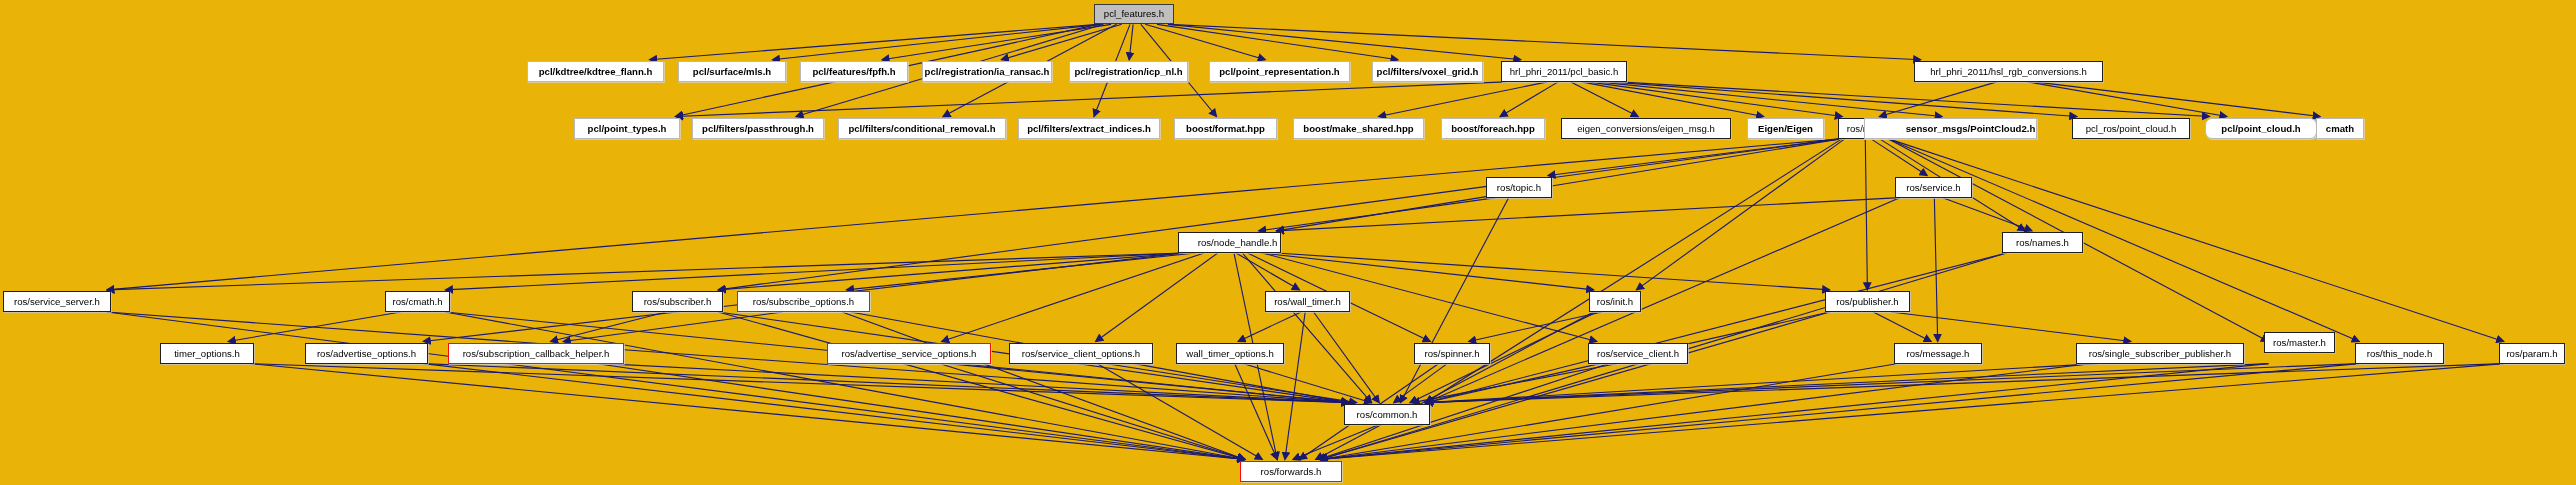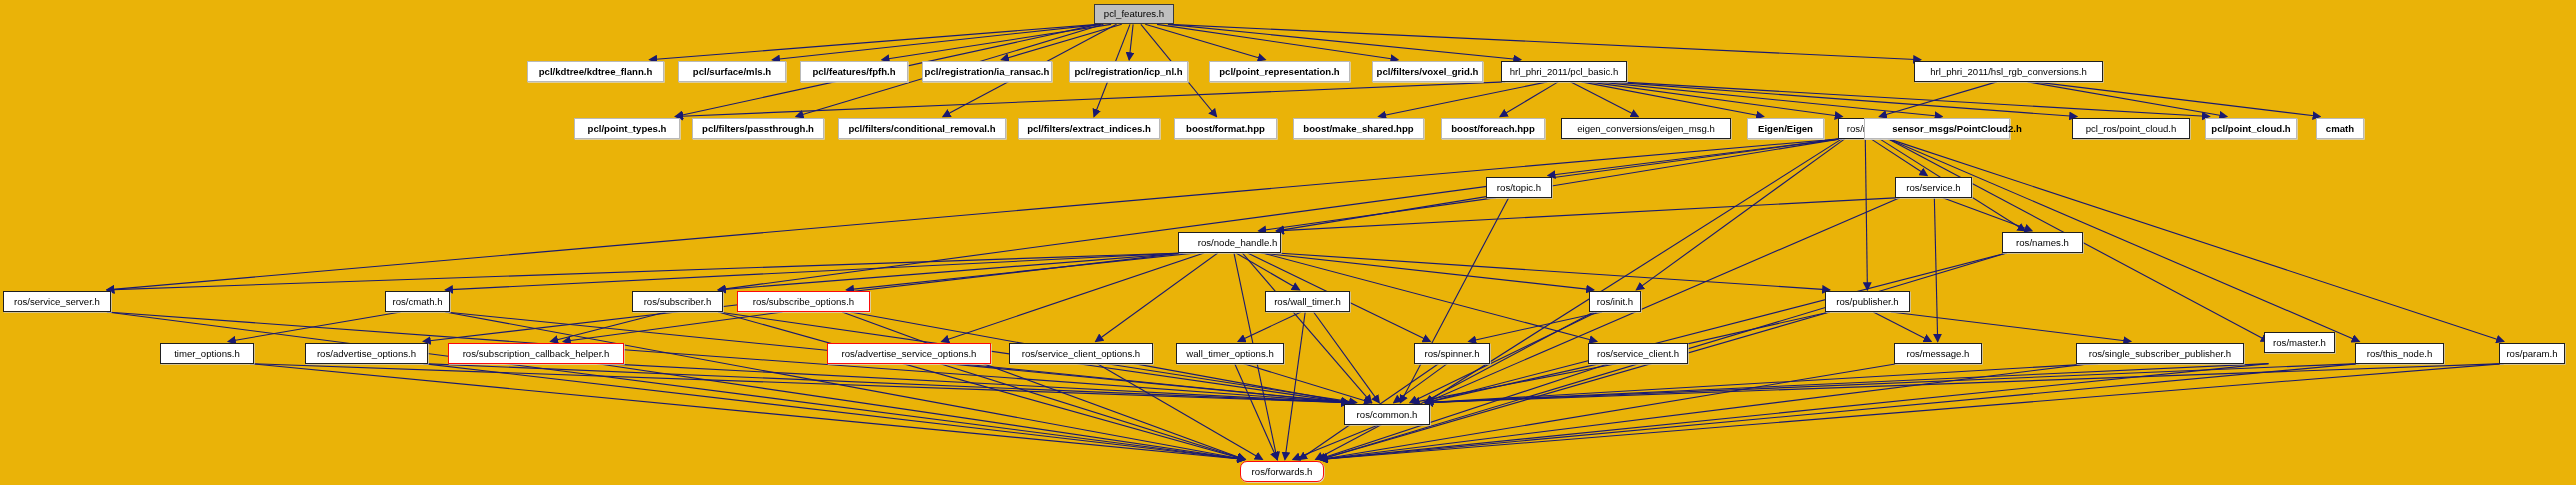--- a/index.html
+++ b/index.html
@@ -186,27 +186,27 @@
       </div>
       <div class="node strong" style="left: 1561px; top: 118px; width: 170px;">
         <span>eigen_conversions/eigen_msg.h</span>
       </div>
       <div class="node light" style="left: 1747px; top: 118px; width: 77px;">
         <span>Eigen/Eigen</span>
       </div>
       <div class="node strong" style="left: 1838px; top: 118px; width: 55px;">
         <span>ros/ros.h</span>
       </div>
-      <div class="node light" style="left: 1864px; top: 118px; width: 146px; padding-left: 40px;">
+      <div class="node light" style="left: 1864px; top: 118px; width: 173px; padding-left: 40px;">
         <span>sensor_msgs/PointCloud2.h</span>
       </div>
       <div class="node strong" style="left: 2072px; top: 118px; width: 118px;">
         <span>pcl_ros/point_cloud.h</span>
       </div>
-      <div class="node light" style="left: 2205px; top: 118px; width: 92px;">
+      <div class="node light" style="left: 2205px; top: 118px; width: 112px; border-radius: 7px;">
         <span>pcl/point_cloud.h</span>
       </div>
       <div class="node light" style="left: 2316px; top: 118px; width: 48px;">
         <span>cmath</span>
       </div>
       <div class="node strong" style="left: 1486px; top: 177px; width: 66px;">
         <span>ros/topic.h</span>
       </div>
       <div class="node strong" style="left: 1895px; top: 177px; width: 77px;">
         <span>ros/service.h</span>
@@ -273,18 +273,18 @@
       </div>
       <div class="node strong" style="left: 2355px; top: 343px; width: 89px;">
         <span>ros/this_node.h</span>
       </div>
       <div class="node strong" style="left: 2499px; top: 343px; width: 66px;">
         <span>ros/param.h</span>
       </div>
       <div class="node strong" style="left: 1344px; top: 404px; width: 86px;">
         <span>ros/common.h</span>
       </div>
-      <div class="node red" style="left: 1240px; top: 461px; width: 84px; border-radius: 7px;">
+      <div class="node red" style="left: 1240px; top: 461px; width: 102px;">
         <span>ros/forwards.h</span>
       </div>
     </div>
 </div>
 
 
 </body></html>

